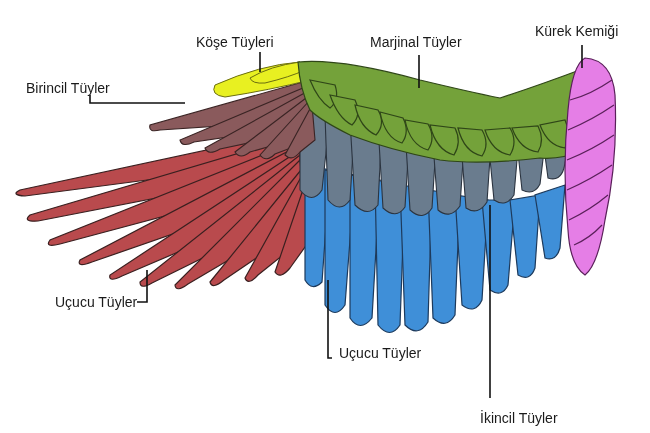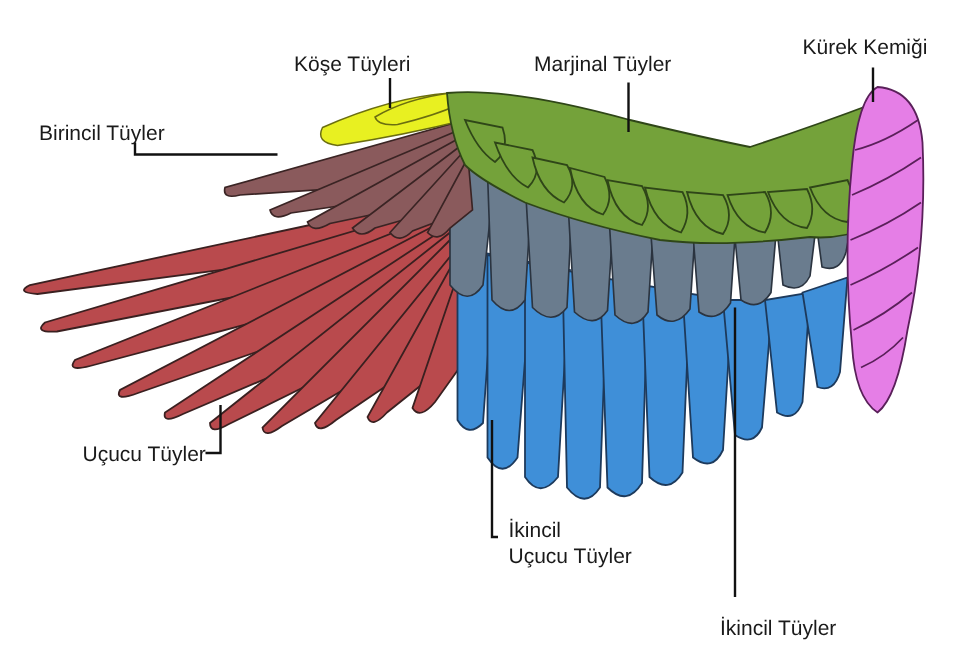--- a/index.html
+++ b/index.html
@@ -96,24 +96,23 @@
       <path d="M419,55 L419,88"></path>
       <path d="M582,45 L582,68"></path>
       <path d="M90,95 L90,103 L185,103"></path>
       <path d="M147,270 L147,302 L137,302"></path>
       <path d="M328,280 L328,358 L332,358"></path>
       <path d="M490,205 L490,398"></path>
     </g>
   </svg>
 
   <div class="label" style="left:196px;top:34px;">Köşe Tüyleri</div>
-  <div class="label" style="left:356px;top:34px;">Marjinal Tüyler</div>
+  <div class="label" style="left:370px;top:34px;">Marjinal Tüyler</div>
   <div class="label" style="left:26px;top:80px;">Birincil  Tüyler</div>
   <div class="label" style="left:535px;top:23px;">Kürek Kemiği</div>
   <div class="label" style="left:55px;top:294px;">
     <div>Uçucu Tüyler</div>
   </div>
   <div class="label" style="left:339px;top:345px;">
-    <div>İkincil</div>
     <div>Uçucu Tüyler</div>
   </div>
   <div class="label" style="left:440px;top:410px;margin-left:40px;">İkincil Tüyler</div>
 </div>
 
 </body></html>

